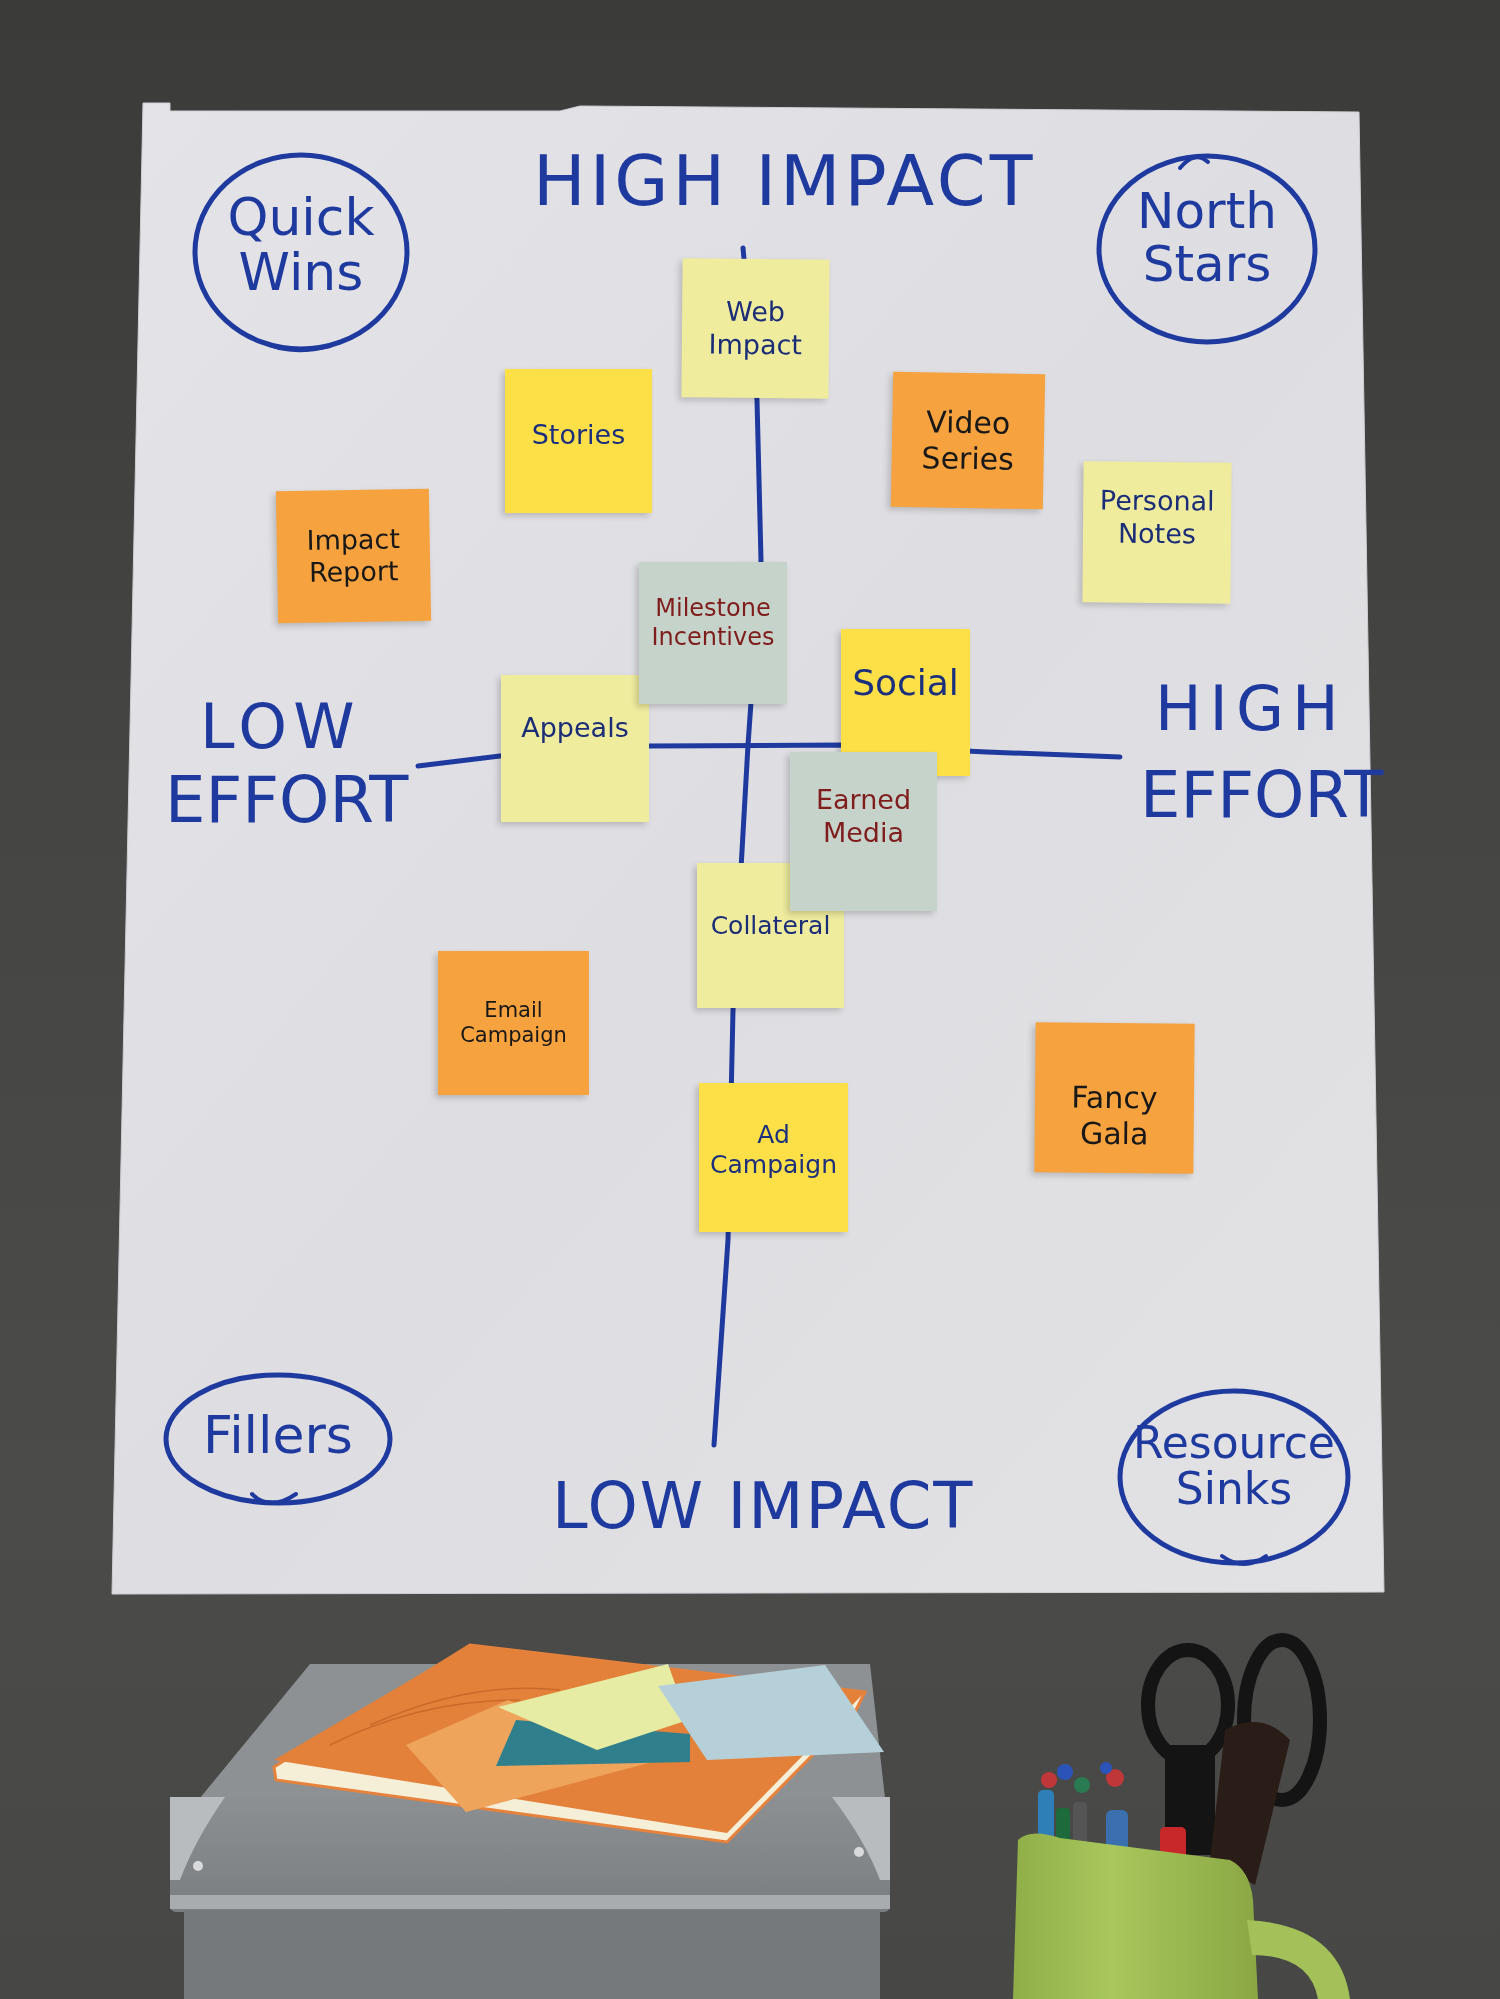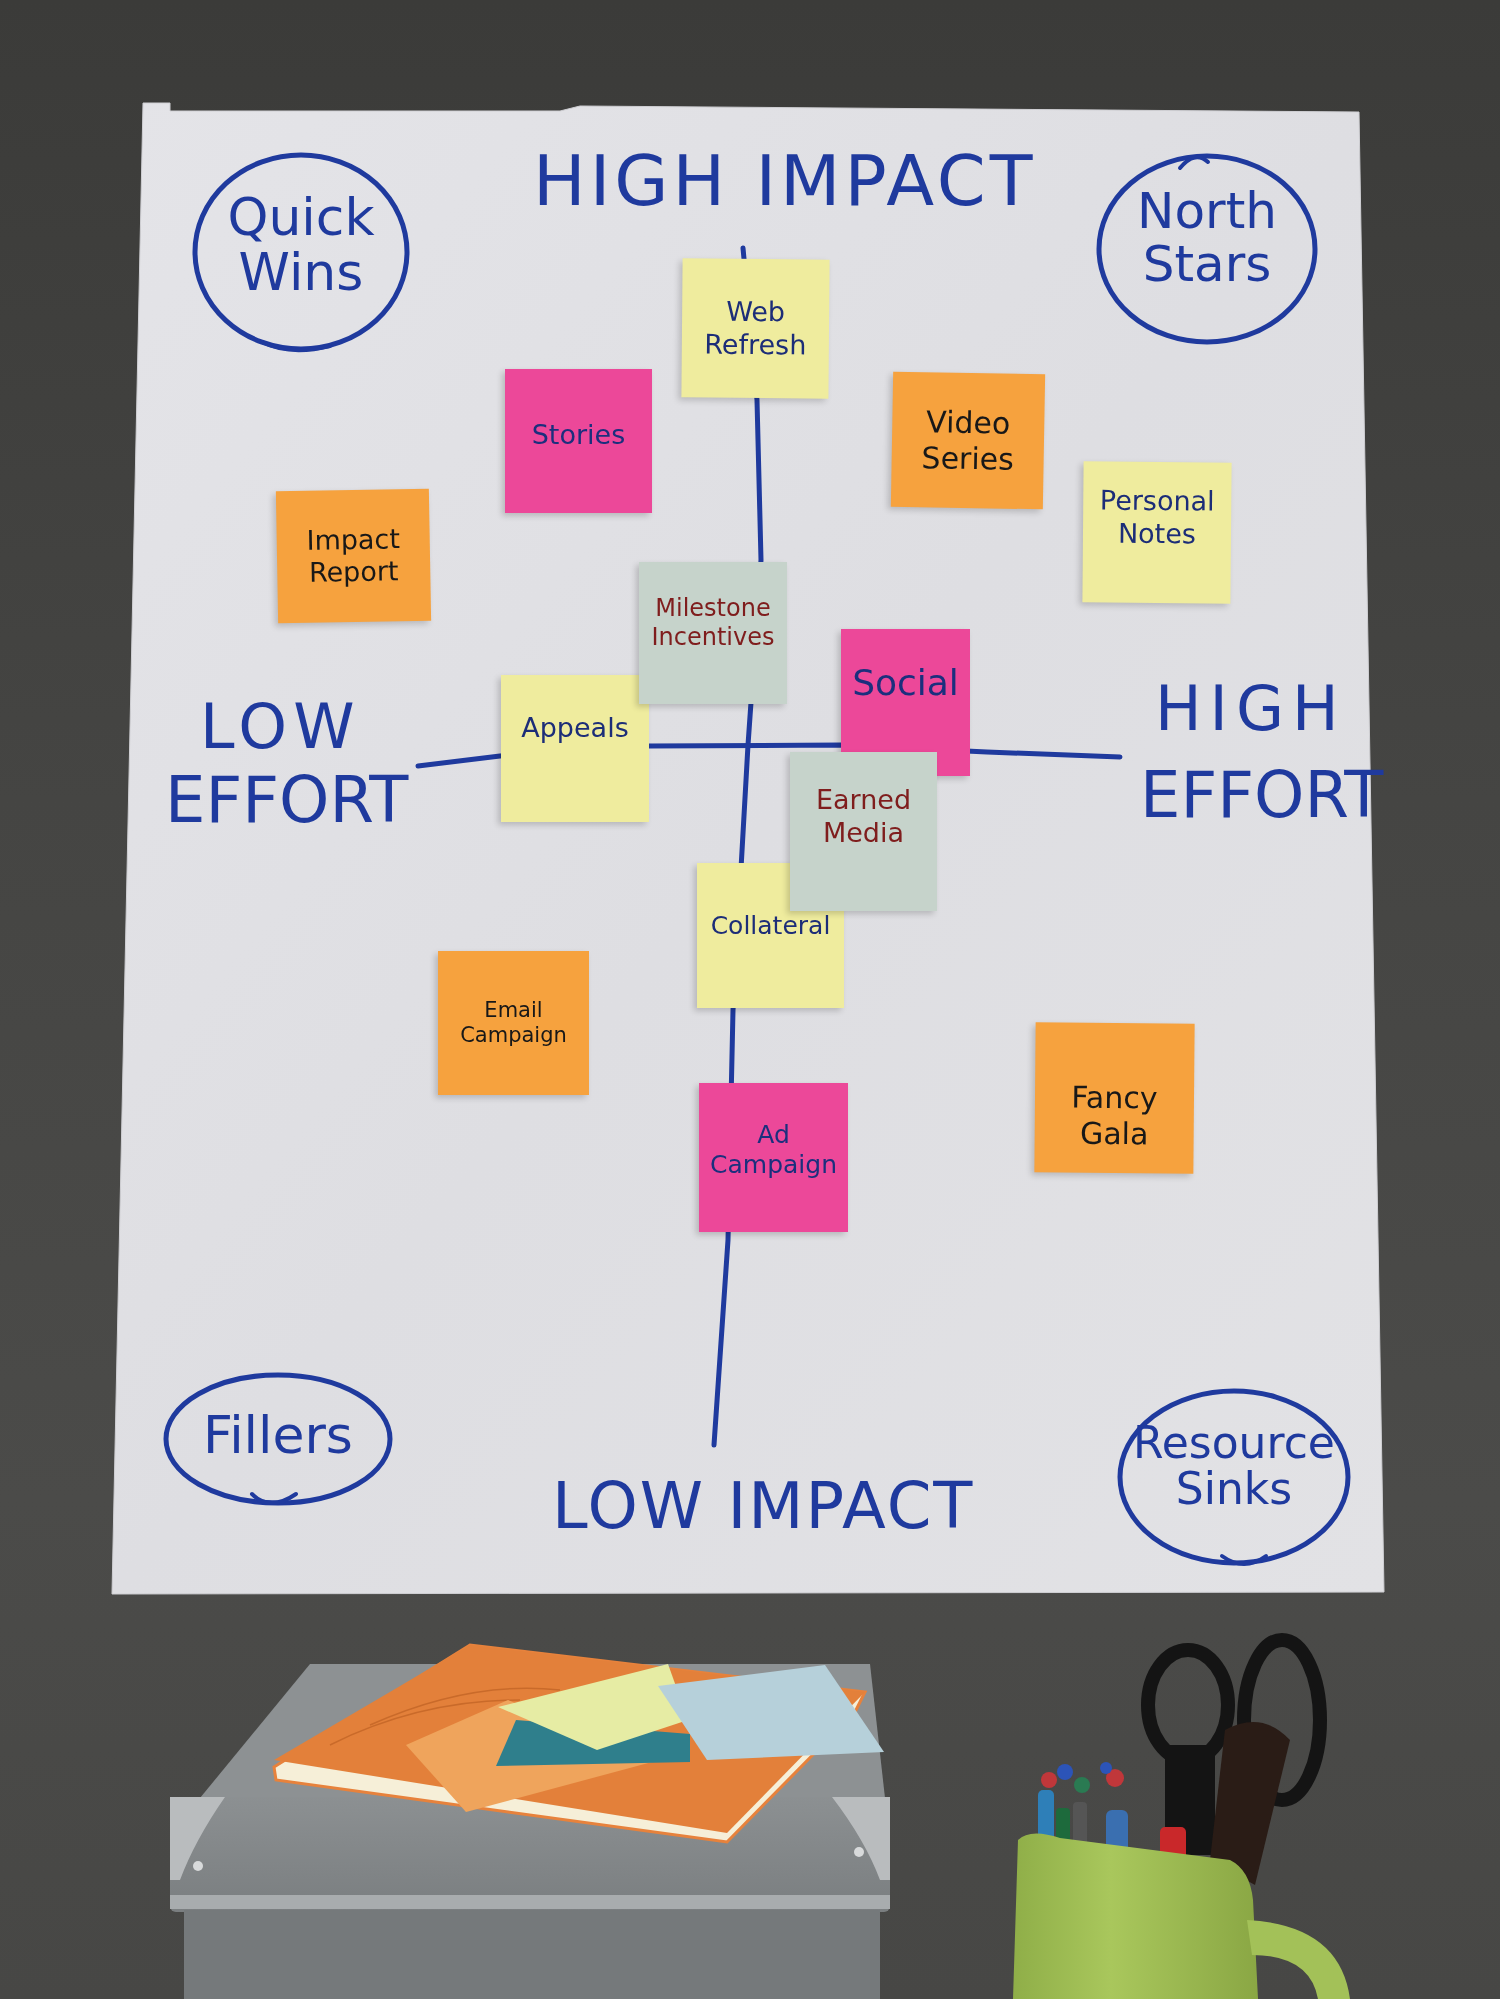--- a/index.html
+++ b/index.html
@@ -17,21 +17,21 @@
   .quad-label { text-align: center; color: #1f3a9e; line-height: 1.05; }
   .note {
     position: absolute; display: flex; align-items: center; justify-content: center;
     text-align: center; box-shadow: -3px 3px 6px rgba(0,0,0,0.18);
     font-family: "DejaVu Sans", sans-serif; font-size: 27px; line-height: 1.2;
     padding: 6px; box-sizing: border-box;
   }
   .note span { display: block; white-space: pre-line; }
   .note.yellow { background: #efec9e; color: #1c2d78; }
   .note.orange { background: #f6a23e; color: #181818; }
-  .note.teal { background: #ec4899; color: #1b2f7d; }
+  .note.teal { background: #fde047; color: #1b2f7d; }
   .note.sage { background: #c6d3cb; color: #7f1d1d; }
   .note.teal span, .note.sage span, .note.yellow span { font-weight: 500; }
 </style>
 </head>
 <body>
 
 <svg class="layer" width="1500" height="1999" viewBox="0 0 1500 1999">
   <defs>
     <linearGradient id="paperGrad" x1="0" y1="0" x2="1" y2="1">
       <stop offset="0" stop-color="#e4e4e8"></stop>
@@ -129,21 +129,21 @@
 <div class="marker quad-label" style="left:166px; top:1408px; width:224px; font-size:52px;">
   <div>Fillers</div>
 </div>
 <div class="marker quad-label" style="left:1120px; top:1420px; width:228px; font-size:44px;">
   <div>Resource</div>
   <div>Sinks</div>
 </div>
 
 <div class="note yellow" style="left:682px; top:259px; width:147px; height:139px; transform:rotate(0.5deg);">
   <span>Web
-Refresh</span>
+Impact</span>
 </div>
 <div class="note teal" style="left:505px; top:369px; width:147px; height:144px;">
   <span style="margin-top:-12px;">Stories</span>
 </div>
 <div class="note orange" style="left:892px; top:373px; width:152px; height:135px; transform:rotate(1deg);">
   <span style="font-size:30px;">Video
 Series</span>
 </div>
 <div class="note yellow" style="left:1083px; top:462px; width:148px; height:141px; transform:rotate(0.5deg);">
   <span style="margin-top:-30px;">Personal

